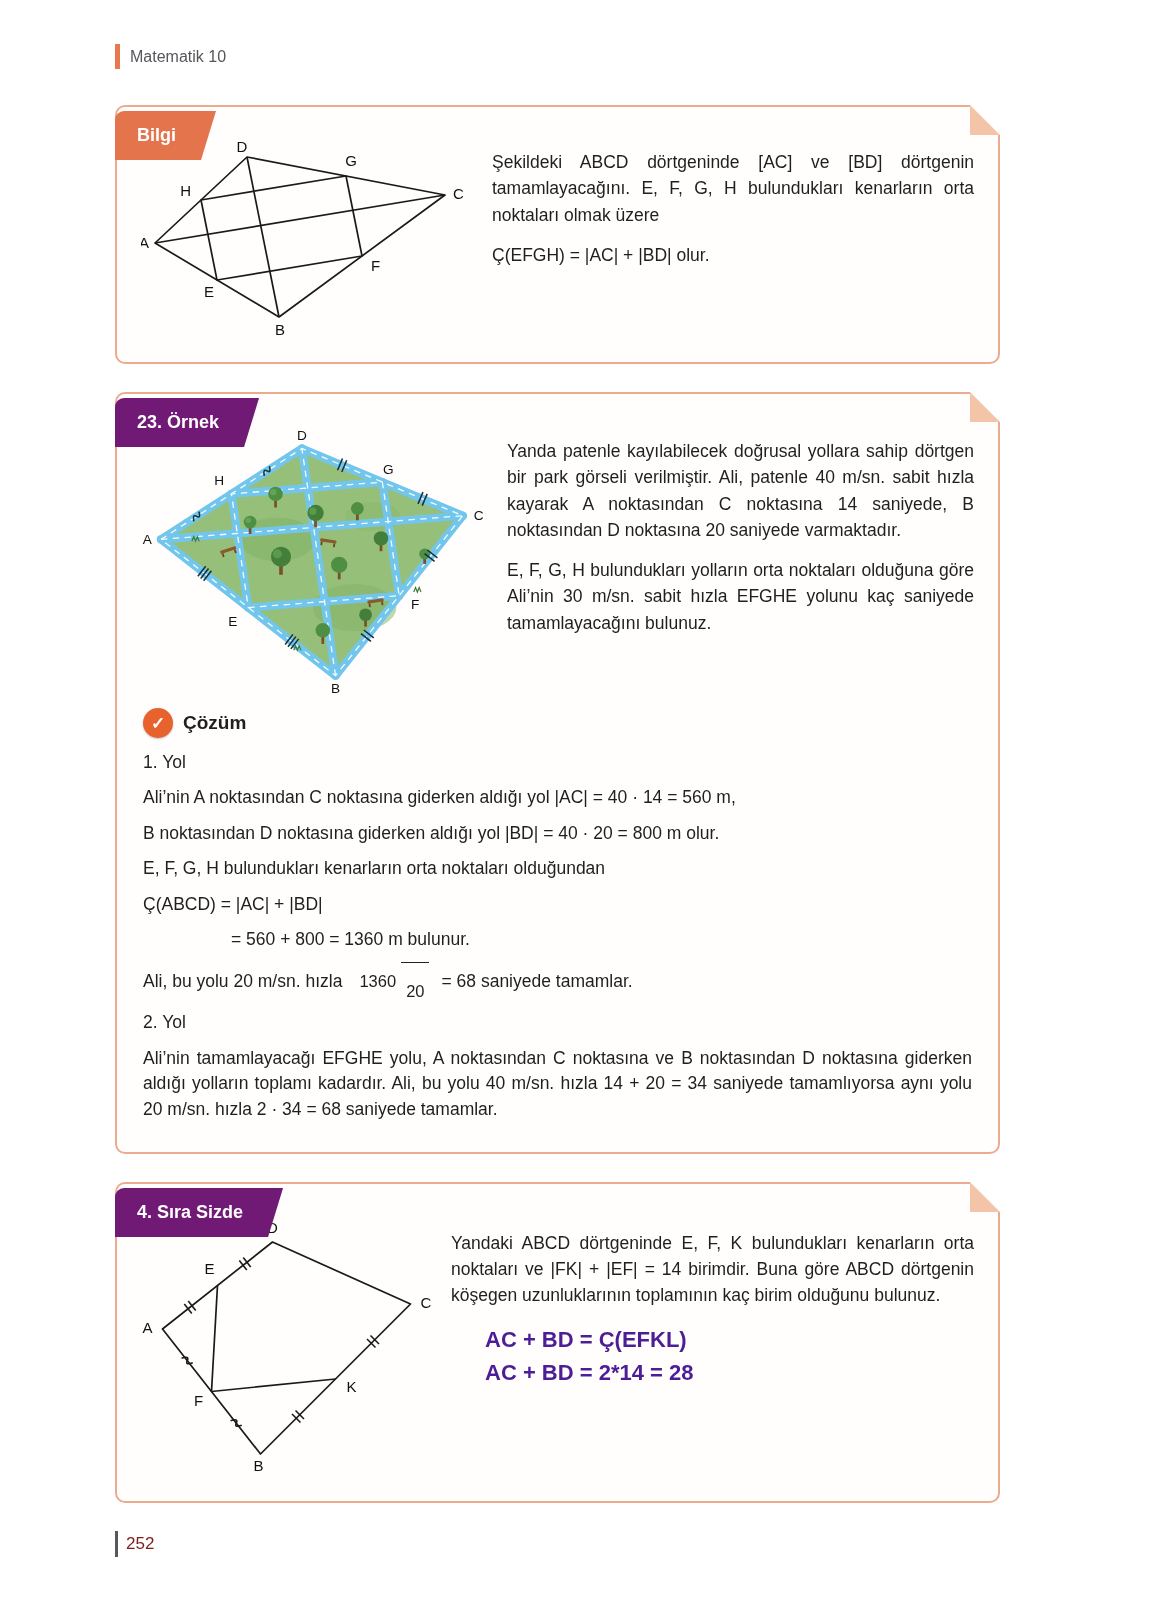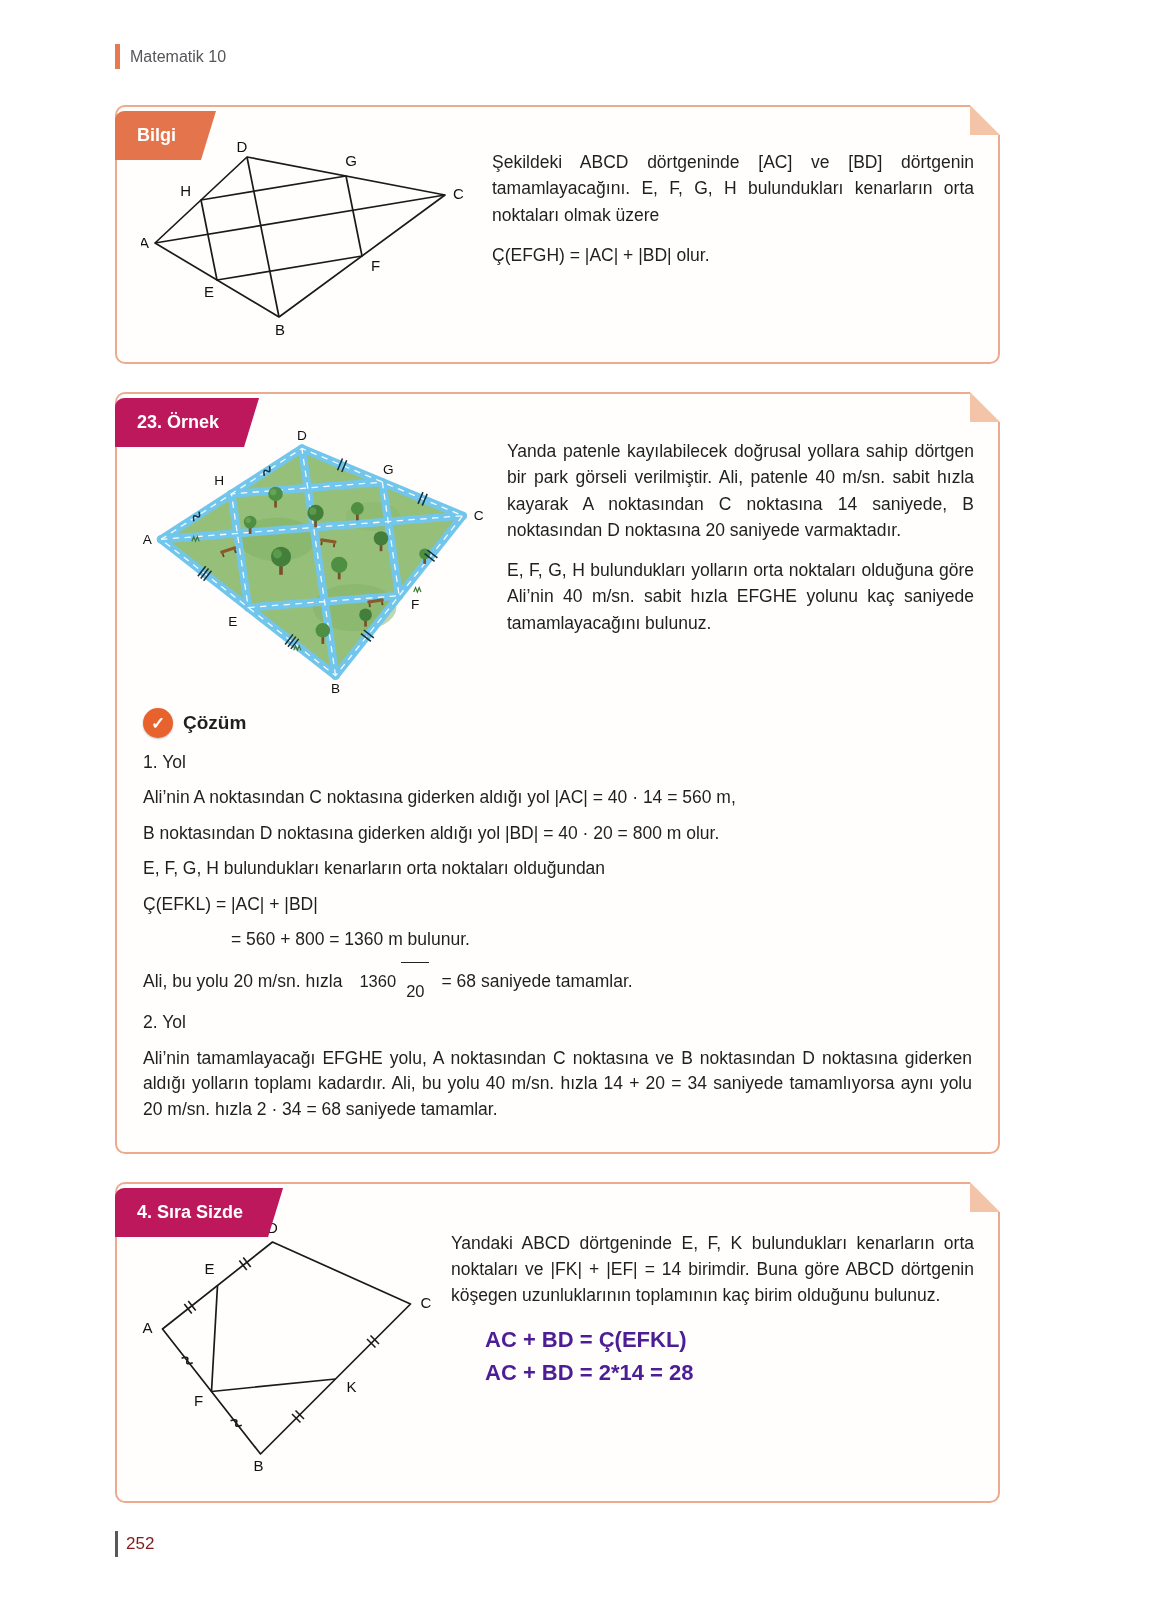--- a/index.html
+++ b/index.html
@@ -23,21 +23,21 @@
   .tab {
     position: absolute; top: -2px; left: -2px; height: 49px;
     display: flex; align-items: center;
     color: #fff; font-weight: bold; font-size: 18px;
     padding: 0 40px 0 22px;
     clip-path: polygon(0 0, 100% 0, calc(100% - 15px) 100%, 0 100%);
     border-top-left-radius: 9px;
     margin-top: 6px;
   }
   .tab.light { background: #e4744b; }
-  .tab.dark  { background: #be185d; }
+  .tab.dark  { background: #701a75; }
   .fold { position: absolute; top: -2px; right: -2px; width: 30px; height: 30px; background: #fff; }
   .fold::after {
     content: ""; position: absolute; left: 0; top: 0; width: 0; height: 0;
     border-top: 30px solid transparent; border-left: 30px solid #f3c4a8;
   }
 
   .row { display: flex; gap: 16px; padding: 36px 24px 12px 24px; align-items: flex-start; }
   .bilgi-box { margin-bottom: 28px; }
   .bilgi-box .row { padding: 34px 24px 16px 24px; }
   .textcol { flex: 1; padding-top: 8px; }
@@ -242,34 +242,34 @@
           <text x="214" y="289" text-anchor="middle">B</text>
           <text x="86" y="60" text-anchor="middle">H</text>
           <text x="272" y="48" text-anchor="middle">G</text>
           <text x="297" y="197" text-anchor="start">F</text>
           <text x="101" y="215" text-anchor="middle">E</text>
         </g>
       </svg>
 
       <div class="textcol">
         <p>Yanda patenle kayılabilecek doğrusal yollara sahip dörtgen bir park görseli verilmiştir. Ali, patenle 40 m/sn. sabit hızla kayarak A noktasından C noktasına 14 saniyede, B noktasından D noktasına 20 saniyede varmaktadır.</p>
-        <p>E, F, G, H bulundukları yolların orta noktaları olduğuna göre Ali’nin 40 m/sn. sabit hızla EFGHE yolunu kaç saniyede tamamlayacağını bulunuz.</p>
+        <p>E, F, G, H bulundukları yolların orta noktaları olduğuna göre Ali’nin 30 m/sn. sabit hızla EFGHE yolunu kaç saniyede tamamlayacağını bulunuz.</p>
       </div>
     </div>
 
     <div class="cozum">
       <div class="cozum-head">
         <span class="check">✓</span>
         <span class="cozum-title">Çözüm</span>
       </div>
       <p class="bold">1. Yol</p>
       <p>Ali’nin A noktasından C noktasına giderken aldığı yol |AC| = 40 · 14 = 560 m,</p>
       <p>B noktasından D noktasına giderken aldığı yol |BD| = 40 · 20 = 800 m olur.</p>
       <p>E, F, G, H bulundukları kenarların orta noktaları olduğundan</p>
-      <p>Ç(EFKL) = |AC| + |BD|</p>
+      <p>Ç(ABCD) = |AC| + |BD|</p>
       <p class="indent">= 560 + 800 = 1360 m bulunur.</p>
       <div class="fracline">
         <span>Ali, bu yolu 20 m/sn. hızla</span>
         <span class="frac">
           <span class="num">1360</span>
           <span class="den">20</span>
         </span>
         <span>= 68  saniyede tamamlar.</span>
       </div>
       <p class="bold">2. Yol</p>

